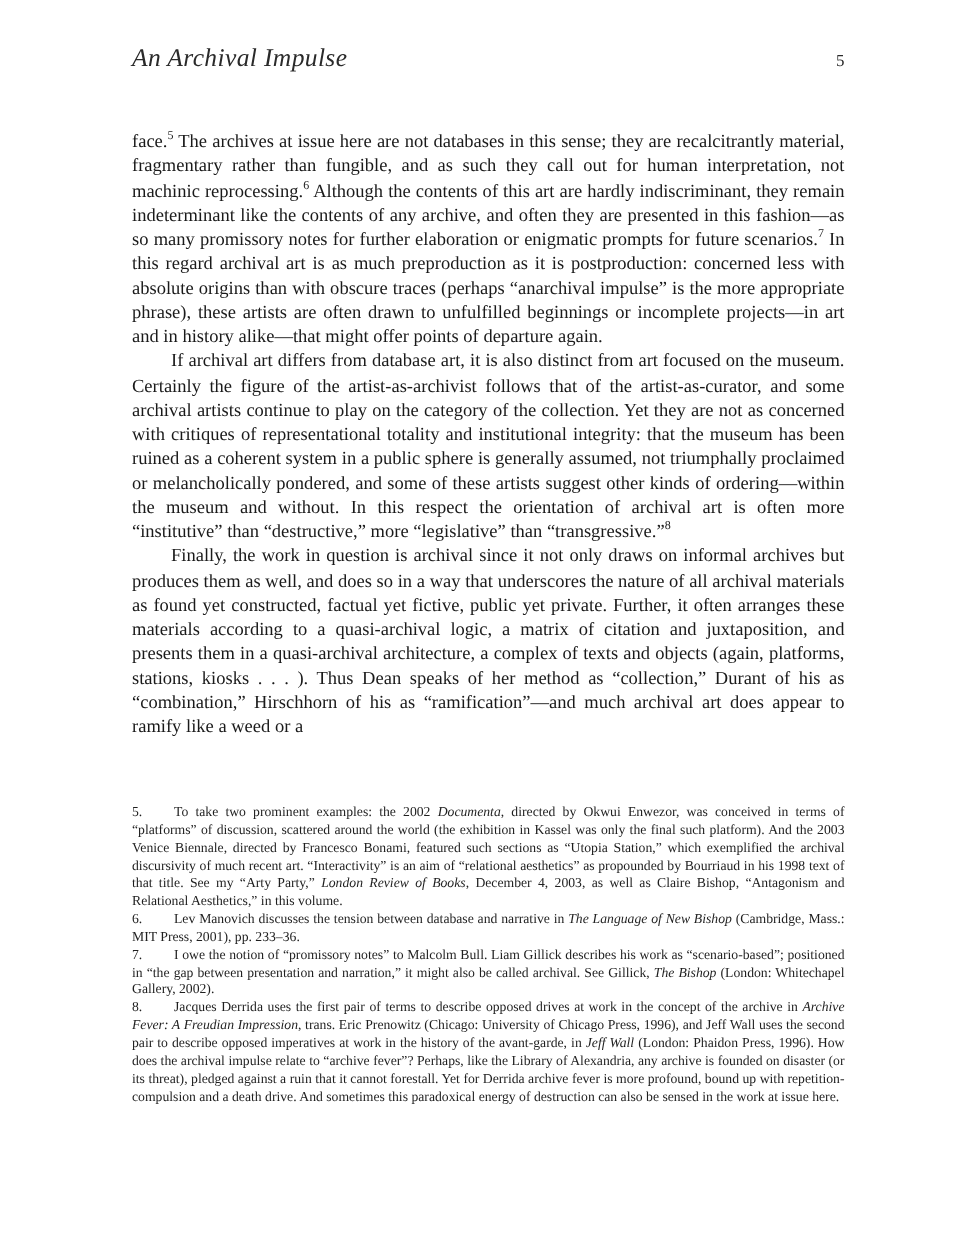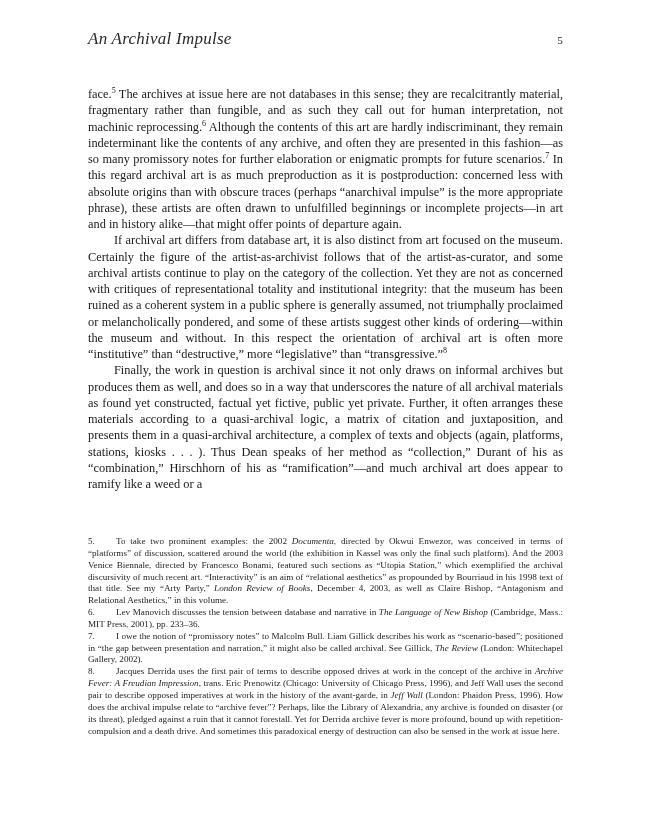--- a/index.html
+++ b/index.html
@@ -104,17 +104,17 @@
 
   <div class="body-block">
       <p class="para">face.<sup class="fn">5</sup> The archives at issue here are not databases in this sense; they are recalcitrantly material, fragmentary rather than fungible, and as such they call out for human interpretation, not machinic reprocessing.<sup class="fn">6</sup> Although the contents of this art are hardly indiscriminant, they remain indeterminant like the contents of any archive, and often they are presented in this fashion—as so many promissory notes for further elaboration or enigmatic prompts for future scenarios.<sup class="fn">7</sup> In this regard archival art is as much preproduction as it is postproduction: concerned less with absolute origins than with obscure traces (perhaps “anarchival impulse” is the more appropriate phrase), these artists are often drawn to unfulfilled beginnings or incomplete projects—in art and in history alike—that might offer points of departure again.</p>
       <p class="para indent">If archival art differs from database art, it is also distinct from art focused on the museum. Certainly the figure of the artist-as-archivist follows that of the artist-as-curator, and some archival artists continue to play on the category of the collection. Yet they are not as concerned with critiques of representational totality and institutional integrity: that the museum has been ruined as a coherent system in a public sphere is generally assumed, not triumphally proclaimed or melancholically pondered, and some of these artists suggest other kinds of ordering—within the museum and without. In this respect the orientation of archival art is often more “institutive” than “destructive,” more “legislative” than “transgressive.”<sup class="fn">8</sup></p>
       <p class="para indent">Finally, the work in question is archival since it not only draws on informal archives but produces them as well, and does so in a way that underscores the nature of all archival materials as found yet constructed, factual yet fictive, public yet private. Further, it often arranges these materials according to a quasi-archival logic, a matrix of citation and juxtaposition, and presents them in a quasi-archival architecture, a complex of texts and objects (again, platforms, stations, kiosks . . . ). Thus Dean speaks of her method as “collection,” Durant of his as “combination,” Hirschhorn of his as “ramification”—and much archival art does appear to ramify like a weed or a</p>
     </div>
 
   <div class="notes-block">
       <p class="note"><span class="note-num">5.</span>To take two prominent examples: the 2002 <span class="it">Documenta</span>, directed by Okwui Enwezor, was conceived in terms of “platforms” of discussion, scattered around the world (the exhibition in Kassel was only the final such platform). And the 2003 Venice Biennale, directed by Francesco Bonami, featured such sections as “Utopia Station,” which exemplified the archival discursivity of much recent art. “Interactivity” is an aim of “relational aesthetics” as propounded by Bourriaud in his 1998 text of that title. See my “Arty Party,” <span class="it">London Review of Books</span>, December 4, 2003, as well as Claire Bishop, “Antagonism and Relational Aesthetics,” in this volume.</p>
       <p class="note"><span class="note-num">6.</span>Lev Manovich discusses the tension between database and narrative in <span class="it">The Language of New Bishop</span> (Cambridge, Mass.: MIT Press, 2001), pp. 233–36.</p>
-      <p class="note"><span class="note-num">7.</span>I owe the notion of “promissory notes” to Malcolm Bull. Liam Gillick describes his work as “scenario-based”; positioned in “the gap between presentation and narration,” it might also be called archival. See Gillick, <span class="it">The Review</span> (London: Whitechapel Gallery, 2002).</p>
+      <p class="note"><span class="note-num">7.</span>I owe the notion of “promissory notes” to Malcolm Bull. Liam Gillick describes his work as “scenario-based”; positioned in “the gap between presentation and narration,” it might also be called archival. See Gillick, <span class="it">The Bishop</span> (London: Whitechapel Gallery, 2002).</p>
       <p class="note"><span class="note-num">8.</span>Jacques Derrida uses the first pair of terms to describe opposed drives at work in the concept of the archive in <span class="it">Archive Fever: A Freudian Impression</span>, trans. Eric Prenowitz (Chicago: University of Chicago Press, 1996), and Jeff Wall uses the second pair to describe opposed imperatives at work in the history of the avant-garde, in <span class="it">Jeff Wall</span> (London: Phaidon Press, 1996). How does the archival impulse relate to “archive fever”? Perhaps, like the Library of Alexandria, any archive is founded on disaster (or its threat), pledged against a ruin that it cannot forestall. Yet for Derrida archive fever is more profound, bound up with repetition-compulsion and a death drive. And sometimes this paradoxical energy of destruction can also be sensed in the work at issue here.</p>
     </div>
 
 </div>
 
 </body></html>

